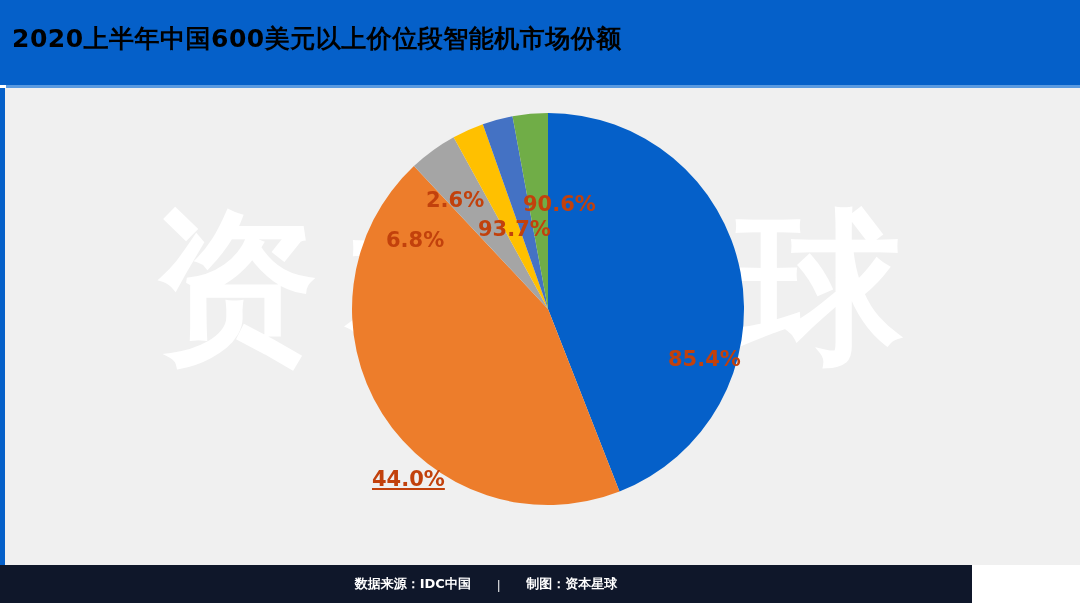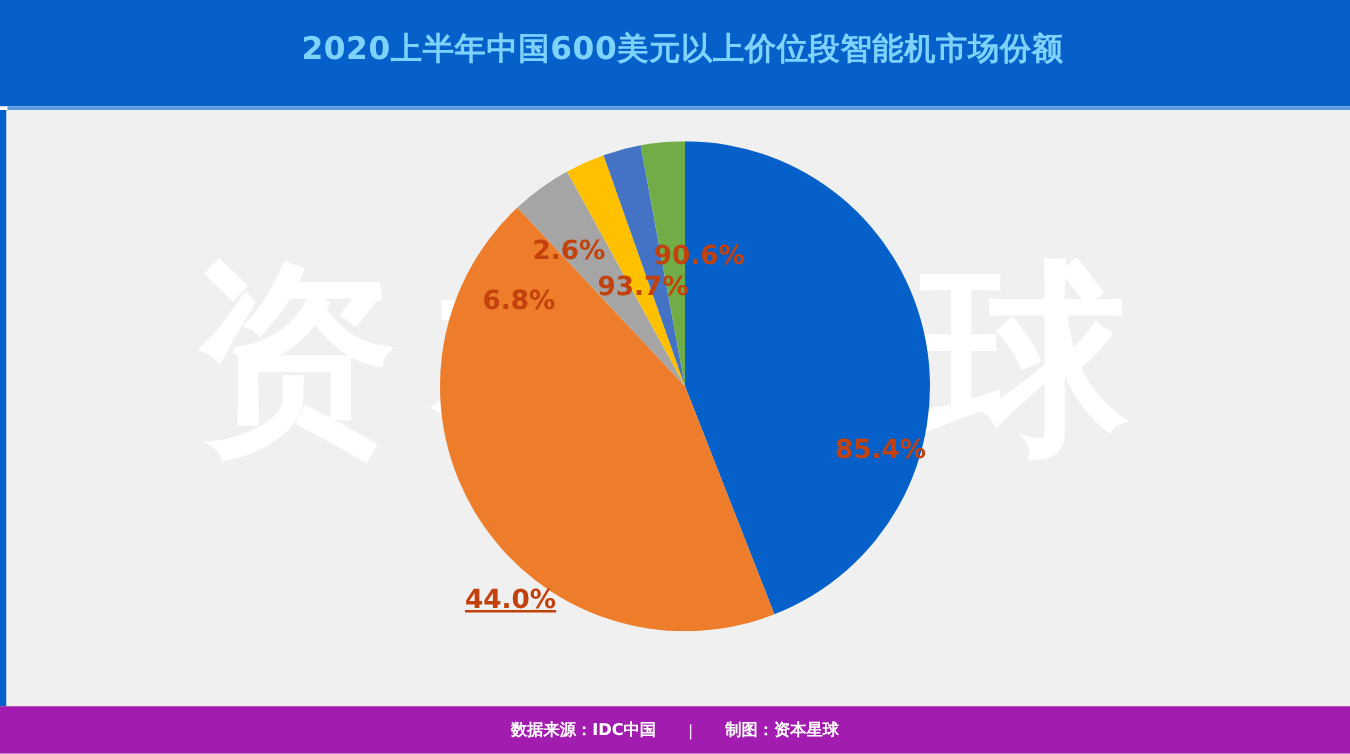--- a/index.html
+++ b/index.html
@@ -24,22 +24,21 @@
     position: absolute;
     left: 0; top: 0;
     width: 1080px;
     height: 85px;
     background: #0560c9;
   }
   .header-title {
     position: absolute;
     left: 0; right: 0;
     top: 22px;
-    text-align: center;
-    color: #7dd3fc;
+    color: #000000;
     font-size: 25px;
     font-weight: bold;
     letter-spacing: 0.5px;
     white-space: nowrap;
     font-family: "DejaVu Sans", "Liberation Sans", sans-serif;
     margin-left: 12px;
   }
   .header-rule {
     position: absolute;
     left: 6px; right: 0;
@@ -98,23 +97,23 @@
   .lbl-apple   { left: 367px; top: 379px; text-decoration: underline; }
   .lbl-xiaomi  { left: 381px; top: 140px; }
   .lbl-oppo    { left: 421px; top: 100px; }
   .lbl-samsung { left: 473px; top: 129px; }
   .lbl-other   { left: 518px; top: 104px; }
 
   
   .footer {
     position: absolute;
     left: 0; top: 565px;
-    width: 1080px;
+    width: 972px;
     height: 38px;
-    background: #a21caf;
+    background: #0f172a;
     display: flex;
     align-items: center;
     justify-content: center;
     gap: 26px;
   }
   .footer-text {
     color: #ffffff;
     font-size: 13px;
     font-weight: bold;
     white-space: nowrap;

